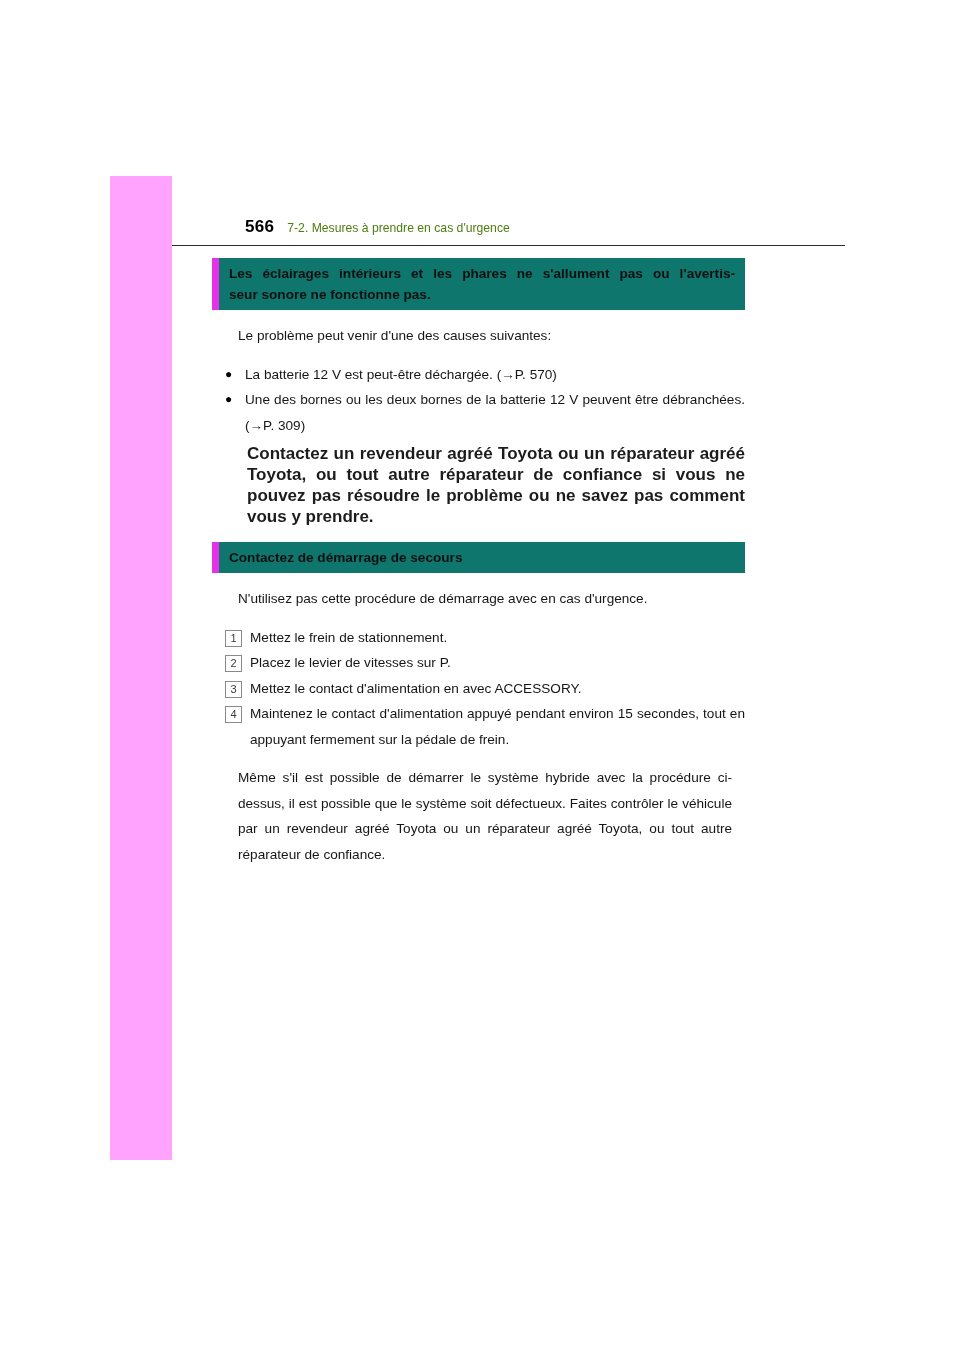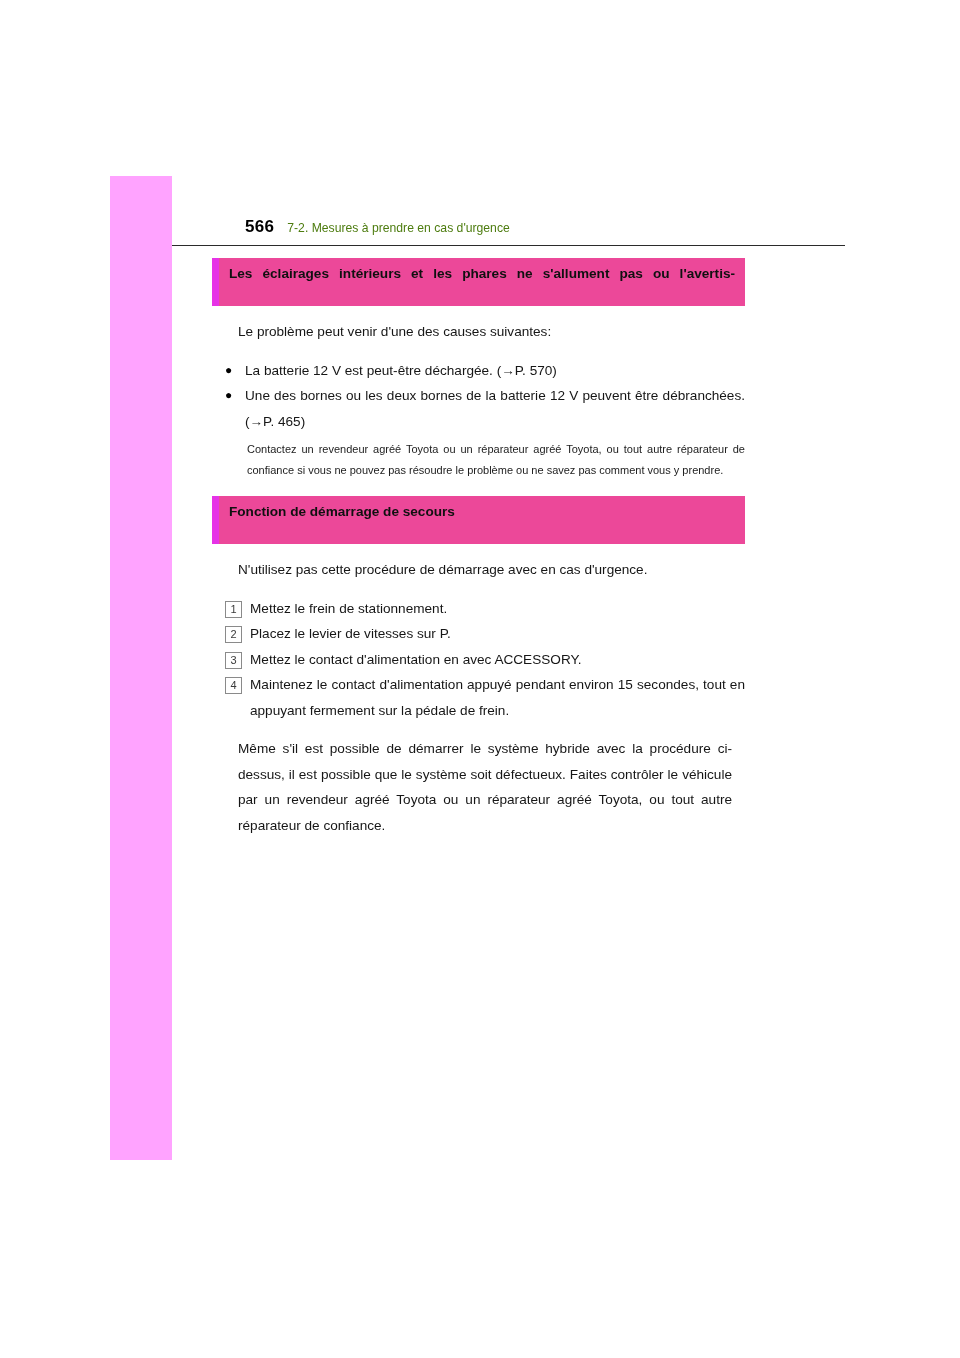--- a/index.html
+++ b/index.html
@@ -40,23 +40,23 @@
     background: #2b2b2b;
   }
   .content {
     position: absolute;
     left: 225px;
     top: 258px;
     width: 520px;
   }
   .heading-box {
     position: relative;
-    background: #ec4899;
+    background: #0f766e;
     margin-left: -13px;
-    padding: 5px 10px 22px 17px;
+    padding: 5px 10px 5px 17px;
     margin-bottom: 10px;
   }
   .heading-accent {
     position: absolute;
     left: 0; top: 0; bottom: 0;
     width: 7px;
     background: #E632E6;
   }
   .heading-line {
     font-weight: bold;
@@ -77,25 +77,26 @@
     line-height: 25.5px;
   }
   .bullet {
     flex: 0 0 auto;
     width: 20px;
     font-size: 12px;
     color: #000;
   }
   .bullet-text { flex: 1; text-align: justify; }
   .note {
-    font-size: 11px;
+    font-size: 17px;
     line-height: 21px;
     text-align: justify;
     margin: 5px 0 15px 22px;
     color: #1c1c1c;
+    font-weight: bold;
   }
   .steps { margin: 4px 0 3px 0; }
   .step-row {
     display: flex;
     align-items: flex-start;
     font-size: 13.6px;
     line-height: 25.5px;
     margin: 0;
   }
   .step-num {
@@ -139,38 +140,39 @@
     <span class="section-header">7-2. Mesures à prendre en cas d'urgence</span>
   </div>
 
   <div class="header-rule"></div>
 
   <div class="content">
 
     <div class="heading-box">
       <span class="heading-accent"></span>
       <div class="heading-line justify-line">Les éclairages intérieurs et les phares ne s'allument pas ou l'avertis-</div>
+      <div class="heading-line">seur sonore ne fonctionne pas.</div>
     </div>
 
     <p class="body">Le problème peut venir d'une des causes suivantes:</p>
 
     <div class="bullet-row">
       <span class="bullet">●</span>
       <span class="bullet-text">La batterie 12 V est peut-être déchargée. (→P. 570)</span>
     </div>
     <div class="bullet-row">
       <span class="bullet">●</span>
-      <span class="bullet-text">Une des bornes ou les deux bornes de la batterie 12 V peuvent être débranchées. (→P. 465)</span>
+      <span class="bullet-text">Une des bornes ou les deux bornes de la batterie 12 V peuvent être débranchées. (→P. 309)</span>
     </div>
 
     <p class="note">Contactez un revendeur agréé Toyota ou un réparateur agréé Toyota, ou tout autre réparateur de confiance si vous ne pouvez pas résoudre le problème ou ne savez pas comment vous y prendre.</p>
 
     <div class="heading-box">
       <span class="heading-accent"></span>
-      <div class="heading-line">Fonction de démarrage de secours</div>
+      <div class="heading-line">Contactez de démarrage de secours</div>
     </div>
 
     <p class="body">N'utilisez pas cette procédure de démarrage avec en cas d'urgence.</p>
 
     <div class="steps">
       <div class="step-row">
         <span class="step-num">1</span>
         <span class="step-text">Mettez le frein de stationnement.</span>
       </div>
       <div class="step-row">

